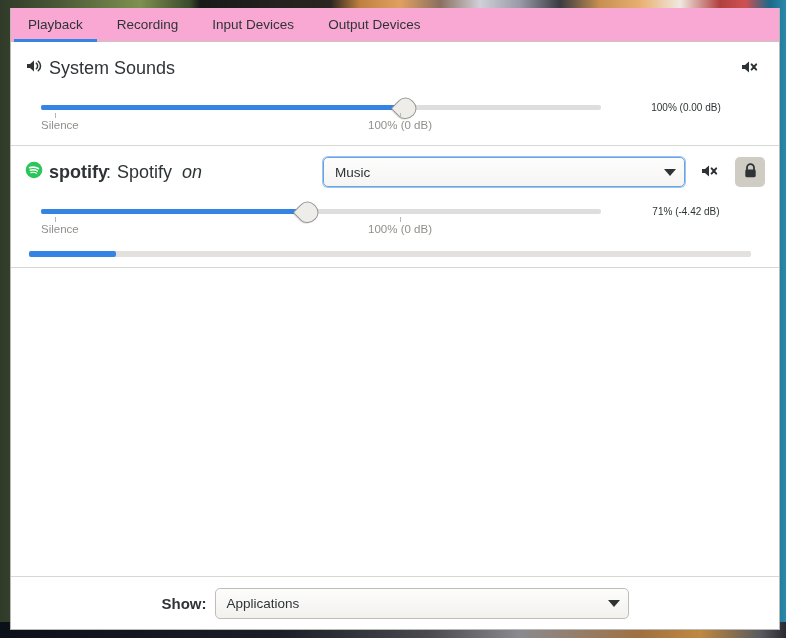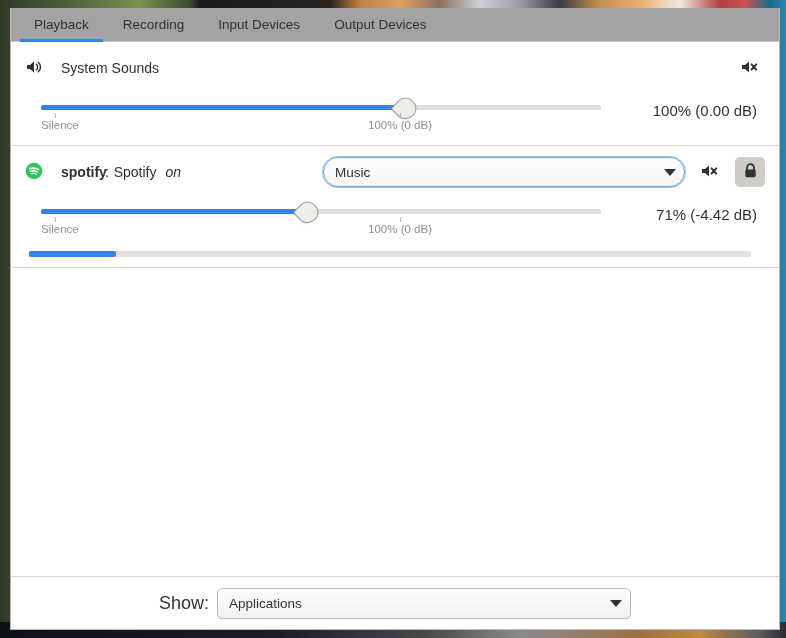--- a/index.html
+++ b/index.html
@@ -41,26 +41,26 @@
     border: 1px solid #b8b8b4;
     border-top: none;
     display: flex;
     flex-direction: column;
     overflow: hidden;
   }
 
   
   #tabbar {
     height: 34px;
-    background: #a3a3a3;
+    background: #f9a8d4;
     display: flex;
     align-items: stretch;
     border-bottom: 1px solid #c6c4bf;
     flex: none;
-    padding-left: 6px;
+    padding-left: 0;
   }
   .tab {
     padding: 0 17px;
     display: flex;
     align-items: center;
     font-size: 13.5px;
     color: #2e3436;
     position: relative;
     cursor: pointer;
     white-space: nowrap;
@@ -88,22 +88,22 @@
   }
   .stream-header {
     display: flex;
     align-items: center;
     height: 32px;
     gap: 10px;
   }
   .stream-title {
     display: flex;
     align-items: center;
-    gap: 18px;
-    font-size: 14px;
+    gap: 6px;
+    font-size: 18px;
     color: #2e3436;
     white-space: nowrap;
     justify-content: flex-end;
   }
   .stream-title .app-label { font-weight: bold; }
   .stream-title .sep { margin: 0 1px 0 -2px; }
   .stream-title .on { font-style: italic; margin-left: 5px; }
   .spacer { flex: 1 1 auto; }
 
   
@@ -171,22 +171,22 @@
     display: block;
     width: 1px; height: 5px;
     background: #b6b6b2;
     margin: 0 auto 1px auto;
   }
   .tick.left { transform: none; left: 0; }
   .tick.left .mark { margin-left: 14px; }
   .vol-readout {
     width: 150px;
     flex: none;
-    text-align: right;
-    font-size: 15px;
+    text-align: center;
+    font-size: 10px;
     color: #2e3436;
     padding-top: 9px;
     padding-right: 8px;
   }
 
   
   .meter {
     position: relative;
     height: 6px;
     background: #e2e1de;
@@ -205,21 +205,21 @@
   #showbar {
     flex: none;
     height: 52px;
     background: #ffffff;
     display: flex;
     align-items: center;
     justify-content: center;
     gap: 8px;
     padding: 0 14px;
   }
-  #show-label { font-size: 18px; font-weight: normal; color: #2e3436; }
+  #show-label { font-size: 15px; font-weight: bold; color: #2e3436; }
 
   
   .combo {
     display: flex;
     align-items: center;
     background: linear-gradient(#fdfdfc, #f2f1ee);
     border: 1px solid #bfbdb8;
     border-radius: 5px;
     height: 30px;
     padding: 0 8px 0 11px;
@@ -234,21 +234,21 @@
     background: linear-gradient(#fdfdfd, #f6f5f3);
   }
   .combo .combo-value { flex: 1 1 auto; }
   .combo .arrow {
     width: 0; height: 0;
     border-left: 6px solid transparent;
     border-right: 6px solid transparent;
     border-top: 7px solid #2e3436;
     margin-left: 10px;
   }
-  #device-combo { width: 362px; border-radius: 15px; }
+  #device-combo { width: 362px; }
   #show-combo { width: 414px; height: 31px; }
 </style>
 </head>
 <body>
 
 <div id="desktop">
   <div id="wallpaper-band-bottom"></div>
 
   <div id="window">
 

